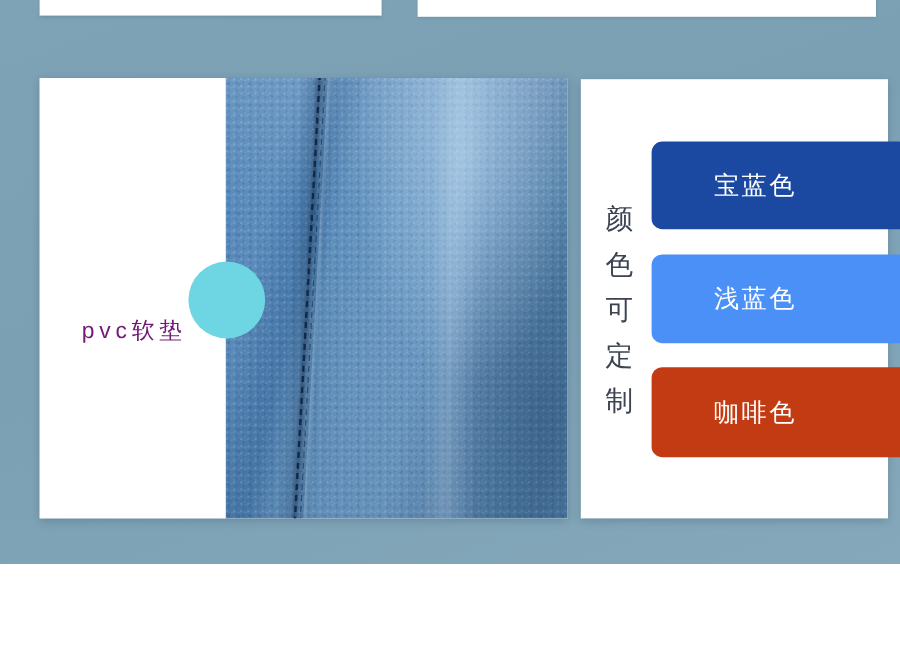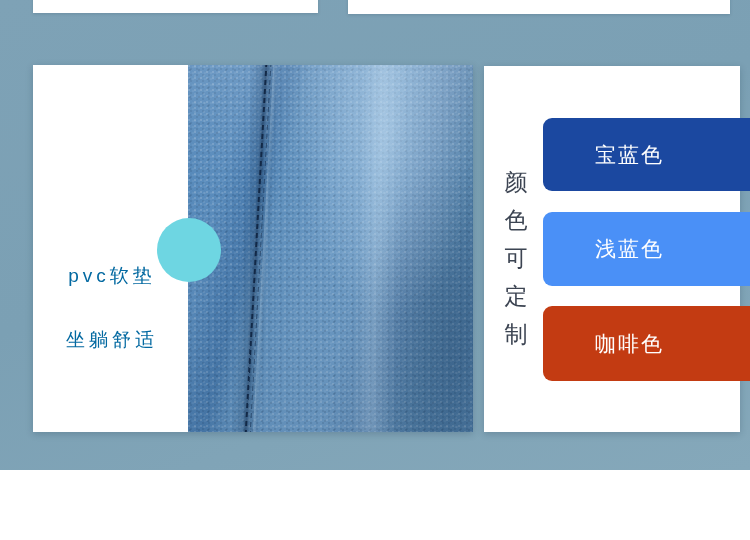--- a/index.html
+++ b/index.html
@@ -52,21 +52,21 @@
     position: absolute;
     left: 0; top: 0;
     width: 155px; height: 367px;
     background: #ffffff;
     z-index: 2;
   }
   .slogan {
     position: absolute;
     left: 14px;
     width: 130px;
-    color: #0369a1;
+    color: #701a75;
     font-size: 19px;
     letter-spacing: 4px;
     text-align: center;
     white-space: nowrap;
   }
   .slogan-1 { top: 198px; }
   .slogan-2 { top: 262px; }
 
   
   .photo {
@@ -240,21 +240,20 @@
       <div class="seam">
         <div class="seam-shadow"></div>
         <div class="seam-line"></div>
         <div class="seam-line2"></div>
         <div class="seam-hi"></div>
       </div>
     </div>
 
     <div class="panel-left-text">
       <div class="slogan slogan-1">pvc软垫</div>
-      <div class="slogan slogan-2">坐躺舒适</div>
     </div>
 
   </div>
 
   <div class="cyan-dot" style="background: rgb(110, 214, 226);"></div>
 
   <div class="panel-right"></div>
 
   <div class="vertical-label">
     <span>颜</span>

